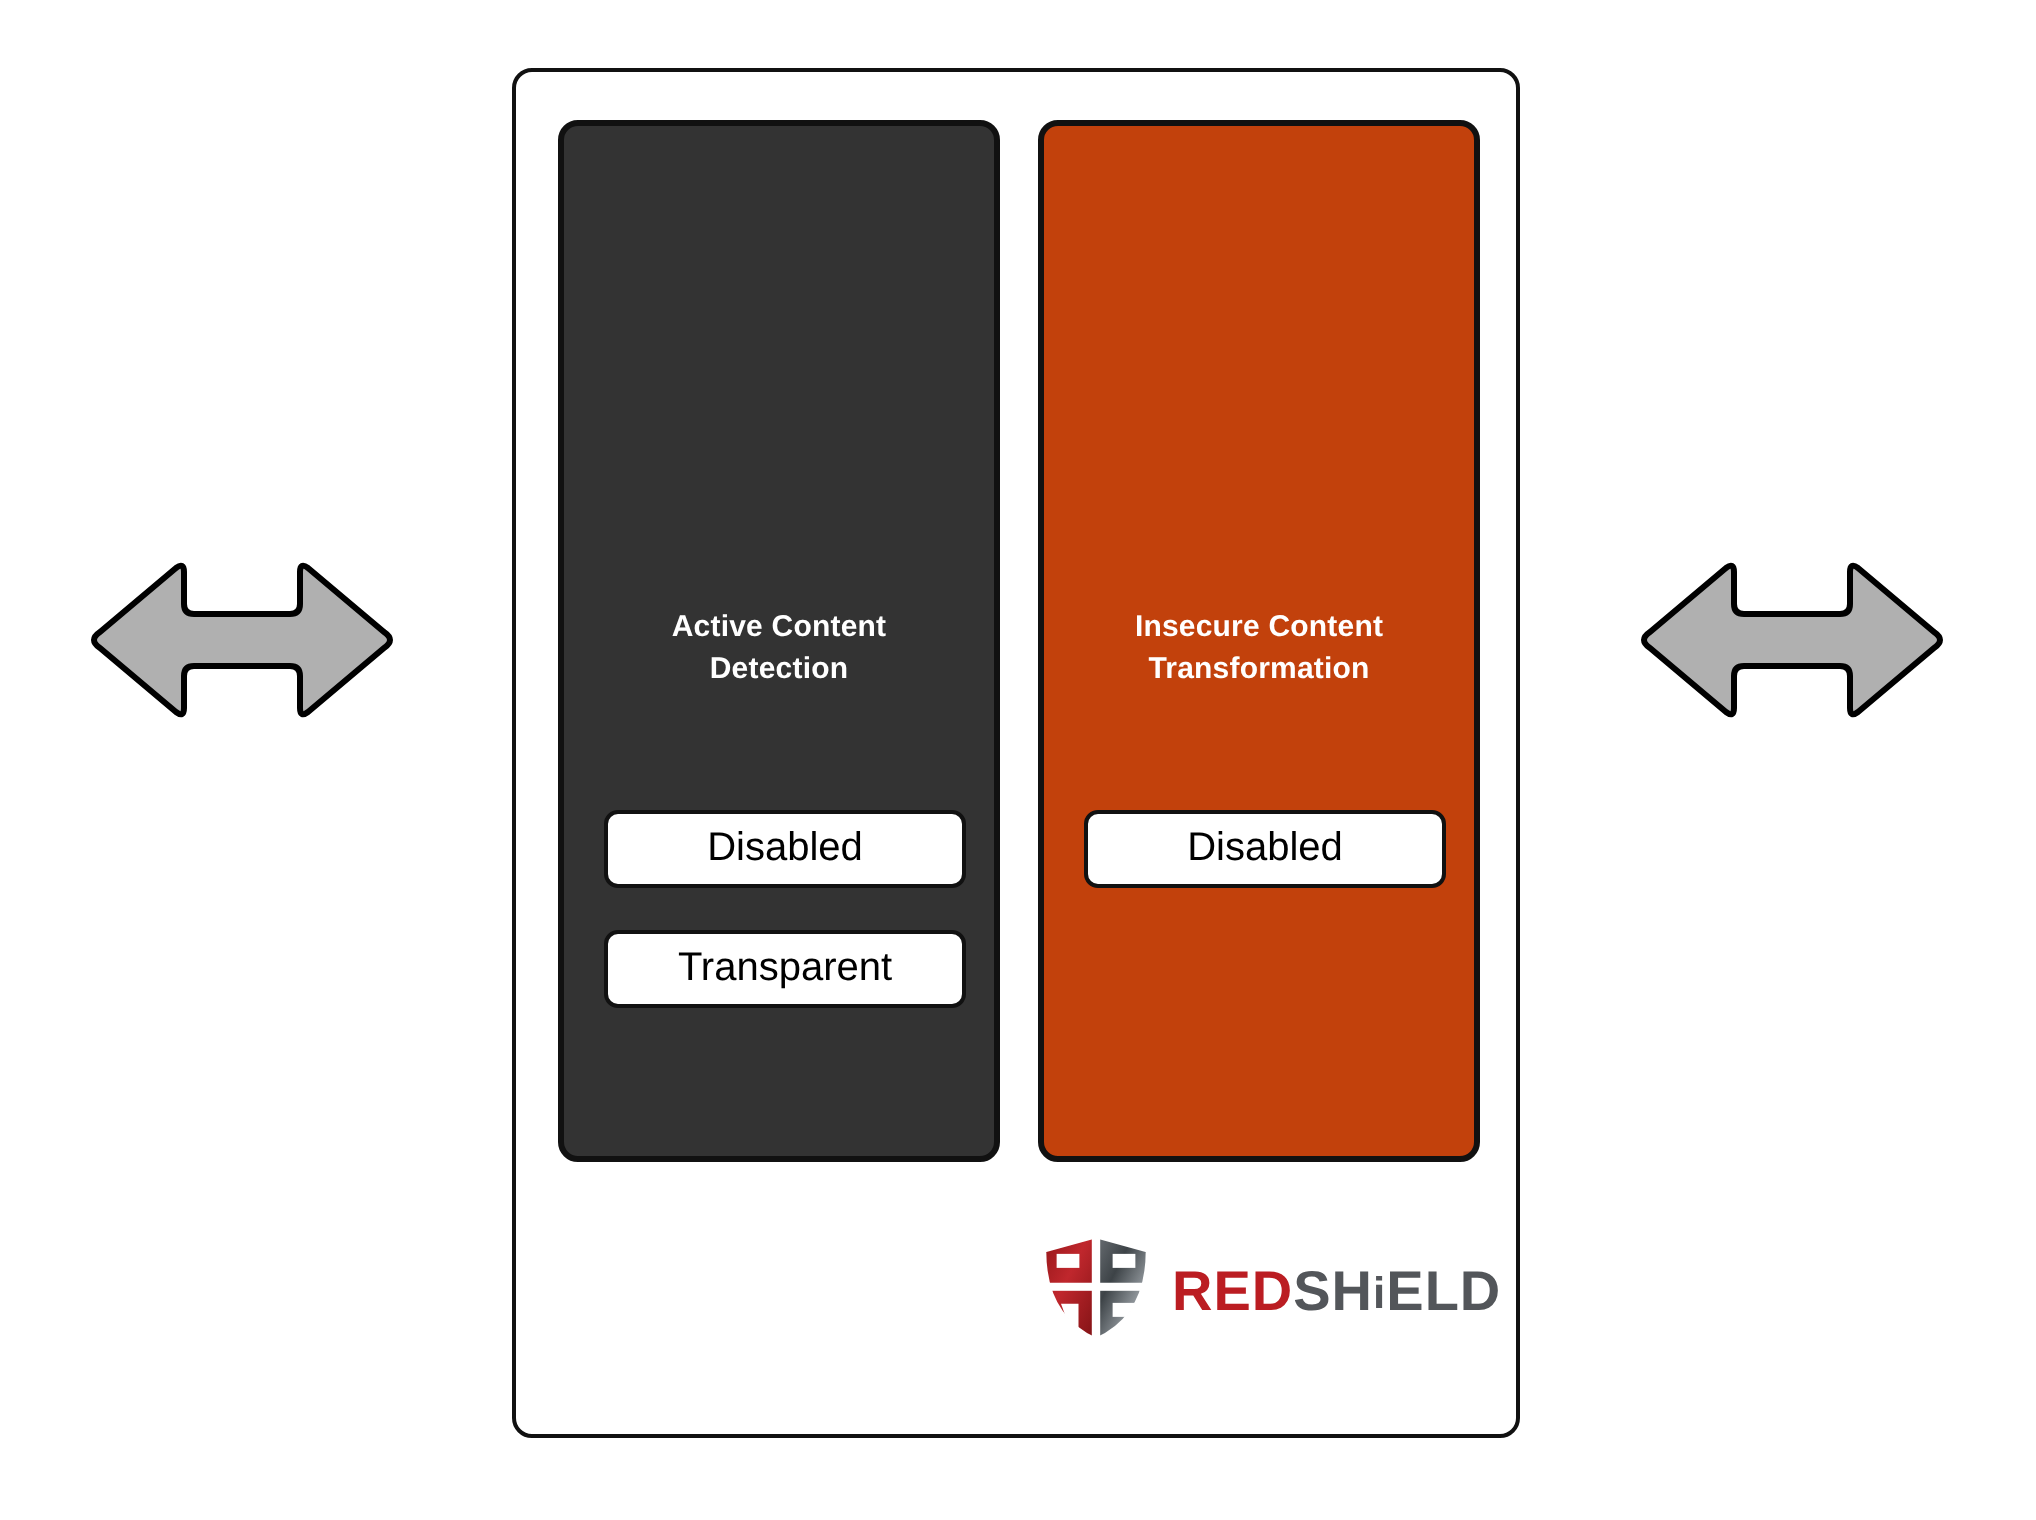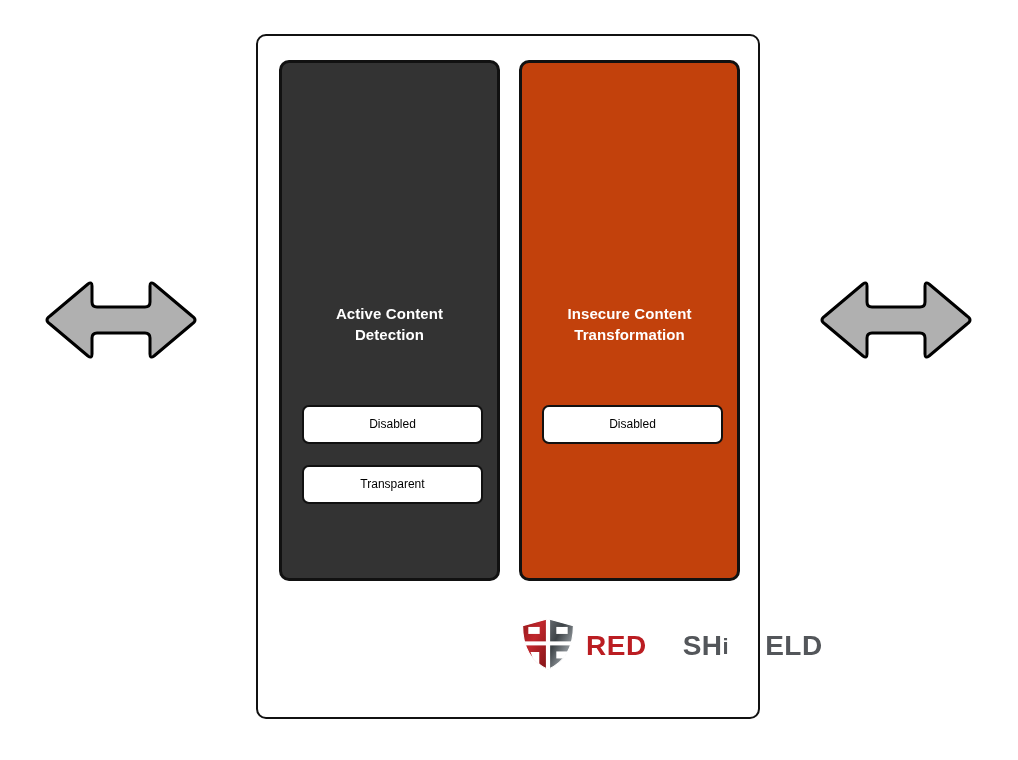--- a/index.html
+++ b/index.html
@@ -68,21 +68,21 @@
   .option-btn {
     position: absolute;
     left: 20px;
     width: 181px;
     height: 39px;
     box-sizing: border-box;
     background: #ffffff;
     border: 2px solid #111111;
     border-radius: 7px;
     color: #000000;
-    font-size: 12px;
+    font-size: 20px;
     font-weight: normal;
     line-height: 35px;
     text-align: center;
     font-family: "Liberation Sans", sans-serif;
     padding: 0;
     cursor: pointer;
   }
   .btn-slot-1 { top: 342px; }
   .btn-slot-2 { top: 402px; }
   .btn-slot-3 { top: 462px; }
@@ -101,21 +101,21 @@
   #shield-icon { flex: 0 0 auto; }
   #redshield-wordmark {
     font-size: 28px;
     font-weight: bold;
     letter-spacing: 0.5px;
     line-height: 1;
     white-space: nowrap;
     font-family: "Liberation Sans", sans-serif;
   }
   #redshield-wordmark .wm-red { color: #bb1d22; }
-  #redshield-wordmark .wm-gray { color: #53565a; margin-left: 36px; }
+  #redshield-wordmark .wm-gray { color: #53565a; }
   #redshield-wordmark .wm-i {
     color: #53565a;
     font-size: 22px;
     position: relative;
     top: -1px;
   }
 
   
   .flow-arrow {
     position: absolute;

